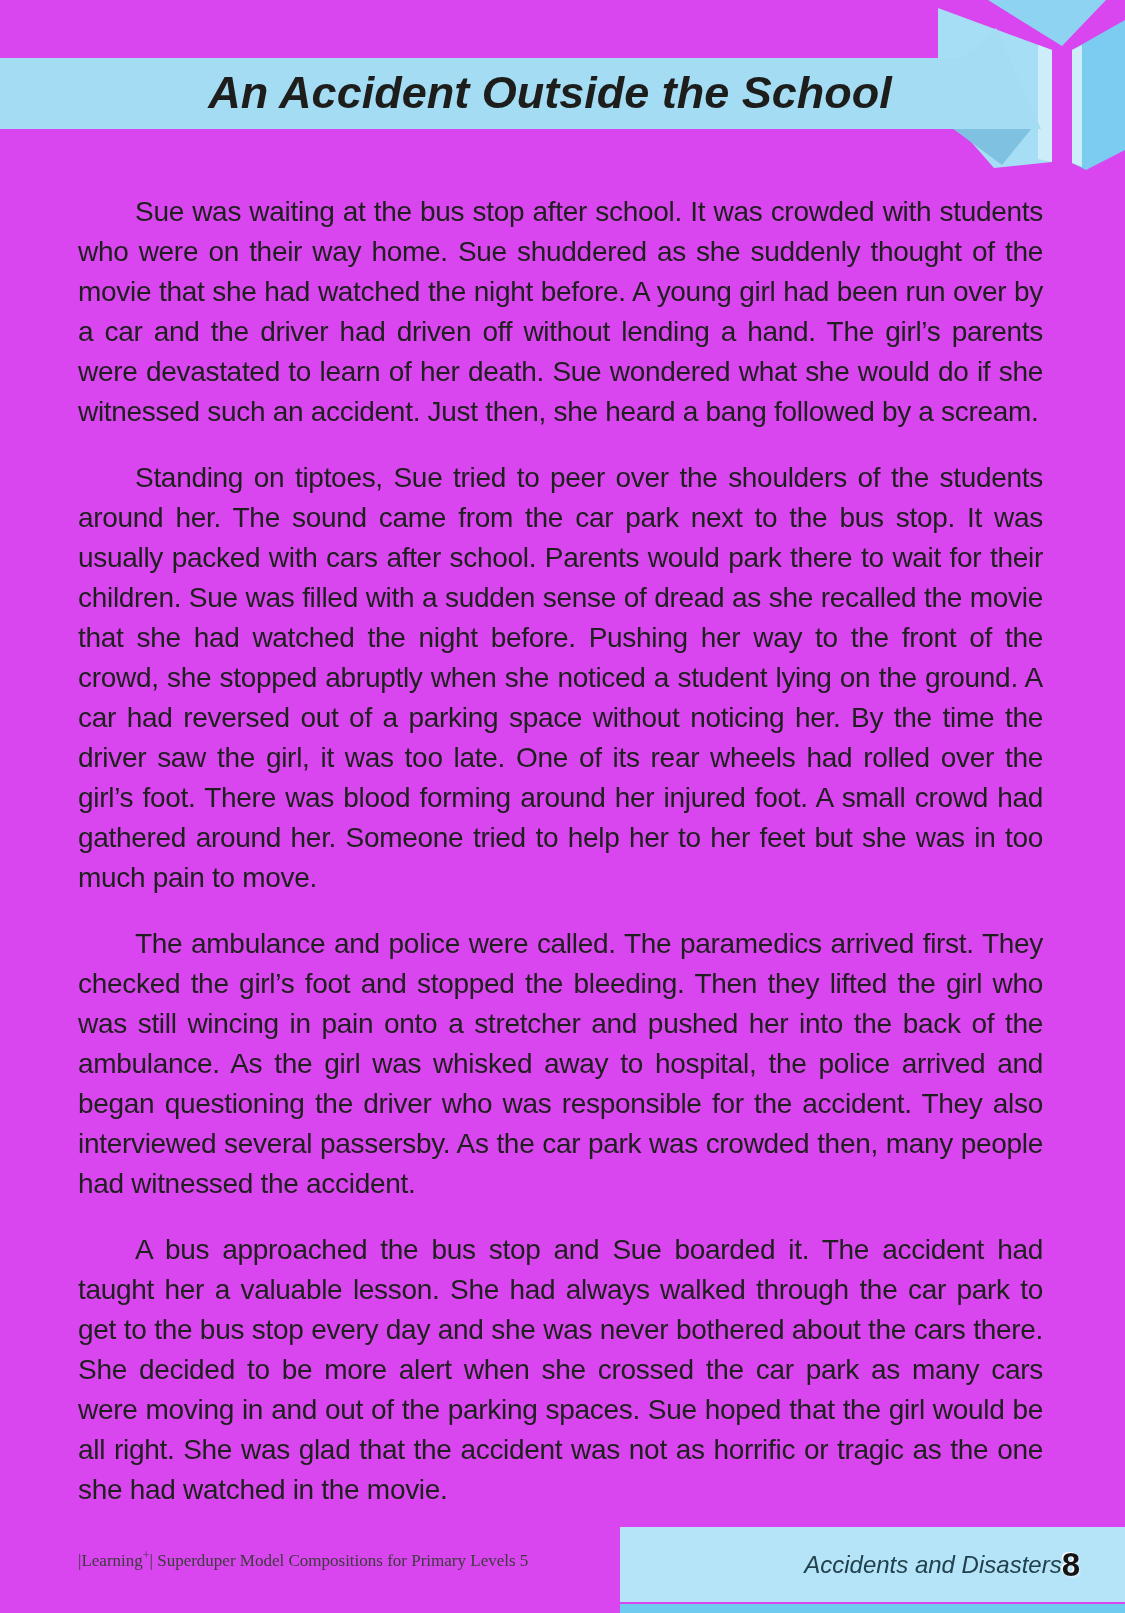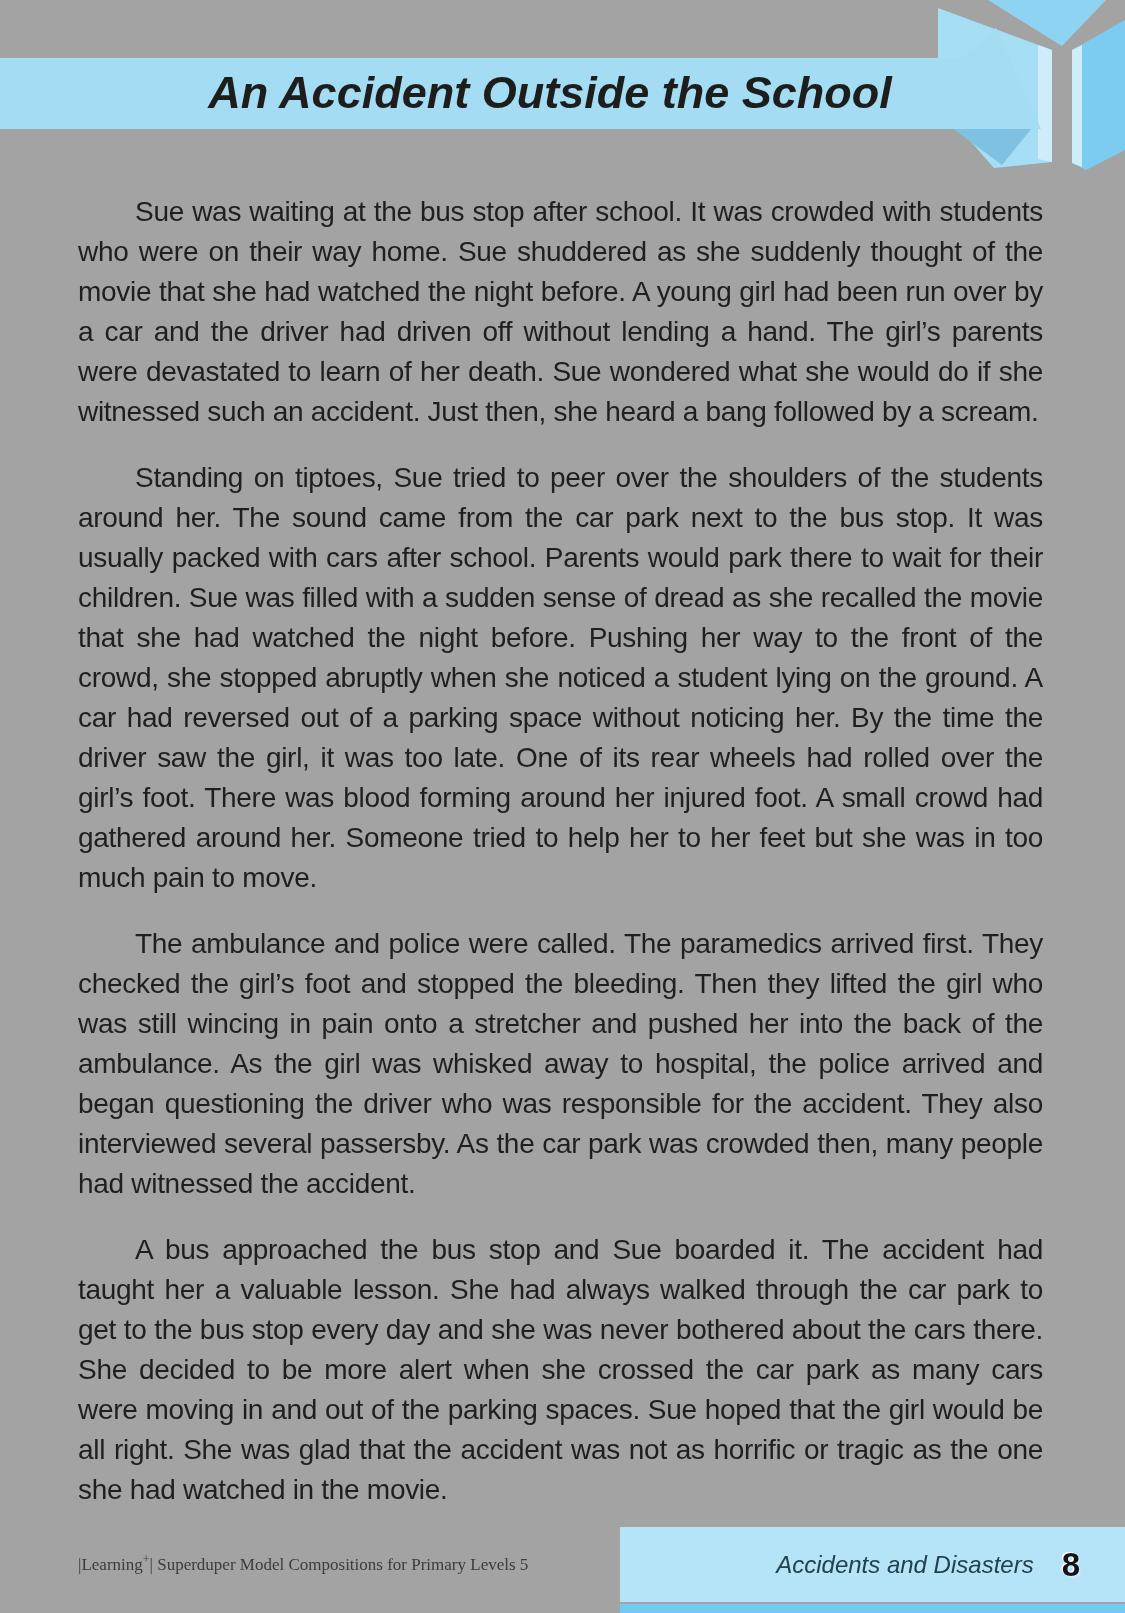--- a/index.html
+++ b/index.html
@@ -4,21 +4,21 @@
 <style>
   :root{
     --band:#A4DCF4; --band-fold:#7EC1E1;
     --cube-top:#8FD3F2; --cube-light:#A6DEF6; --cube-mid:#7CCBF0; --cube-highlight:#CDEDFB;
     --footer-band:#B5E3F7; --footer-strip:#6FCBEF;
     --title-color:#1D1D1B; --body-color:#1F1F1F; --footer-text:#20414D;
   }
   *{margin:0;padding:0;box-sizing:border-box;}
   html,body{background:#fff;}
   .sheet{
-    position:relative; width:1125px; height:1613px; background:#a3a3a3; overflow:hidden;
+    position:relative; width:1125px; height:1613px; background:#d946ef; overflow:hidden;
     font-family:"Liberation Sans","DejaVu Sans",sans-serif;
   }
   .header-art{position:absolute; top:0; left:0;}
   .cube-top{fill:var(--cube-top,#8FD3F2);}
   .cube-left{fill:var(--cube-light,#A6DEF6);}
   .cube-left-hl,.cube-right-hl{fill:var(--cube-highlight,#CDEDFB);}
   .cube-right{fill:var(--cube-mid,#7CCBF0);}
   .band{fill:var(--band,#A4DCF4);}
   .band-fold{fill:var(--band-fold,#7EC1E1);}
   .title-wrap{
@@ -31,28 +31,28 @@
   }
   .body-text{
     position:absolute; top:166px; left:78px; right:82px;
     font-size:28px; line-height:40px; letter-spacing:-0.3px;
     text-align:justify; color:var(--body-color,#1F1F1F);
   }
   .body-text p{text-indent:57px;margin-top:26px;}
   .imprint{
     position:absolute; left:78px; top:1543px;
     font-family:"Liberation Serif","DejaVu Serif",serif;
-    font-size:17px; line-height:32px; color:#3c3c3c;
+    font-size:17px; line-height:24px; color:#3c3c3c;
   }
   .imprint sup{font-size:12px;}
   .section-band{
     position:absolute; left:620px; top:1527px; width:505px; height:75px;
     background:var(--footer-band,#B5E3F7);
     display:flex; align-items:center; justify-content:flex-end;
-    padding-right:46px; gap:28px;
+    padding-right:46px; 
   }
   .section-title{
     font-style:italic; font-size:24px; font-weight:500;
     color:var(--footer-text,#20414D); white-space:nowrap;
   }
   .page-number{
     font-size:33px; font-weight:700; color:#141414; letter-spacing:-1px;
     text-shadow:-1.5px -1.5px 0 #ffffff, 1.5px 1.5px 0 #cfeaf8;
   }
   .section-strip{

